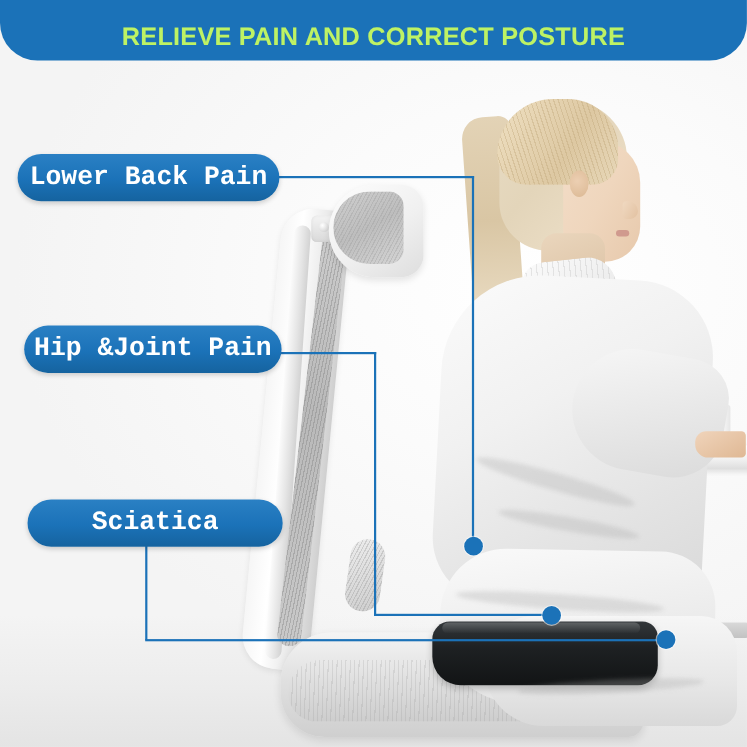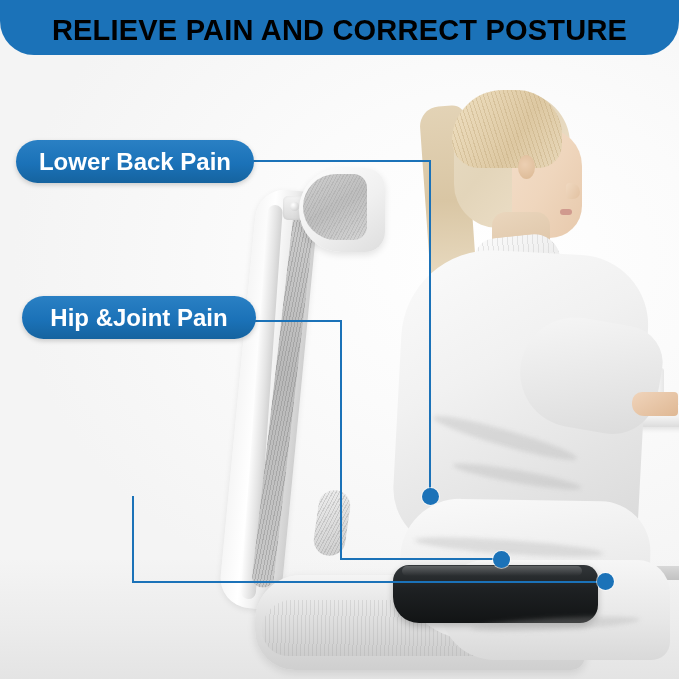--- a/index.html
+++ b/index.html
@@ -261,22 +261,22 @@
     left: 0; top: -14px; width: 679px; height: 69px;
     background: #1b72b8;
     border-radius: 0 0 34px 34px;
     display: flex;
     align-items: flex-end;
     justify-content: center;
     box-sizing: border-box;
     padding-bottom: 8px;
   }
   .banner-title {
-    color: #000000;
-    font-size: 29px;
+    color: #bef264;
+    font-size: 23px;
     font-weight: bold;
     letter-spacing: .2px;
     white-space: nowrap;
     font-family: "Liberation Sans", sans-serif;
   }
 
   
   .callouts { position: absolute; inset: 0; }
   .cl-line { position: absolute; background: #1b72b8; }
   .cl-h { height: 2px; }
@@ -295,21 +295,21 @@
     display: flex;
     align-items: center;
     justify-content: center;
     background: linear-gradient(180deg,#2a80c4 0%,#1b72b8 55%,#15639f 100%);
     border-radius: 26px;
     color: #ffffff;
     font-weight: bold;
     font-size: 24px;
     white-space: nowrap;
     box-shadow: 0 2px 5px rgba(0,0,0,.18);
-    font-family: Liberation Sans, sans-serif;
+    font-family: Liberation Mono, monospace;
   }
   #badge-lower { left: 16px;  top: 140px; width: 238px; height: 43px; }
   #badge-hip   { left: 22px;  top: 296px; width: 234px; height: 43px; }
   #badge-sci   { left: 25px;  top: 454px; width: 232px; height: 43px; }
 </style>
 </head>
 <body>
 
 <div id="stage">
 
@@ -376,18 +376,21 @@
   </div>
 
   <div class="badge" id="badge-lower">
     <span>Lower Back Pain</span>
   </div>
 
   <div class="badge" id="badge-hip">
     <span>Hip &amp;Joint Pain</span>
   </div>
 
+  <div class="badge" id="badge-sci">
+    <span>Sciatica</span>
+  </div>
 
   <div class="banner">
     <span class="banner-title">RELIEVE PAIN AND CORRECT POSTURE</span>
   </div>
 
 </div>
 
 </body></html>

